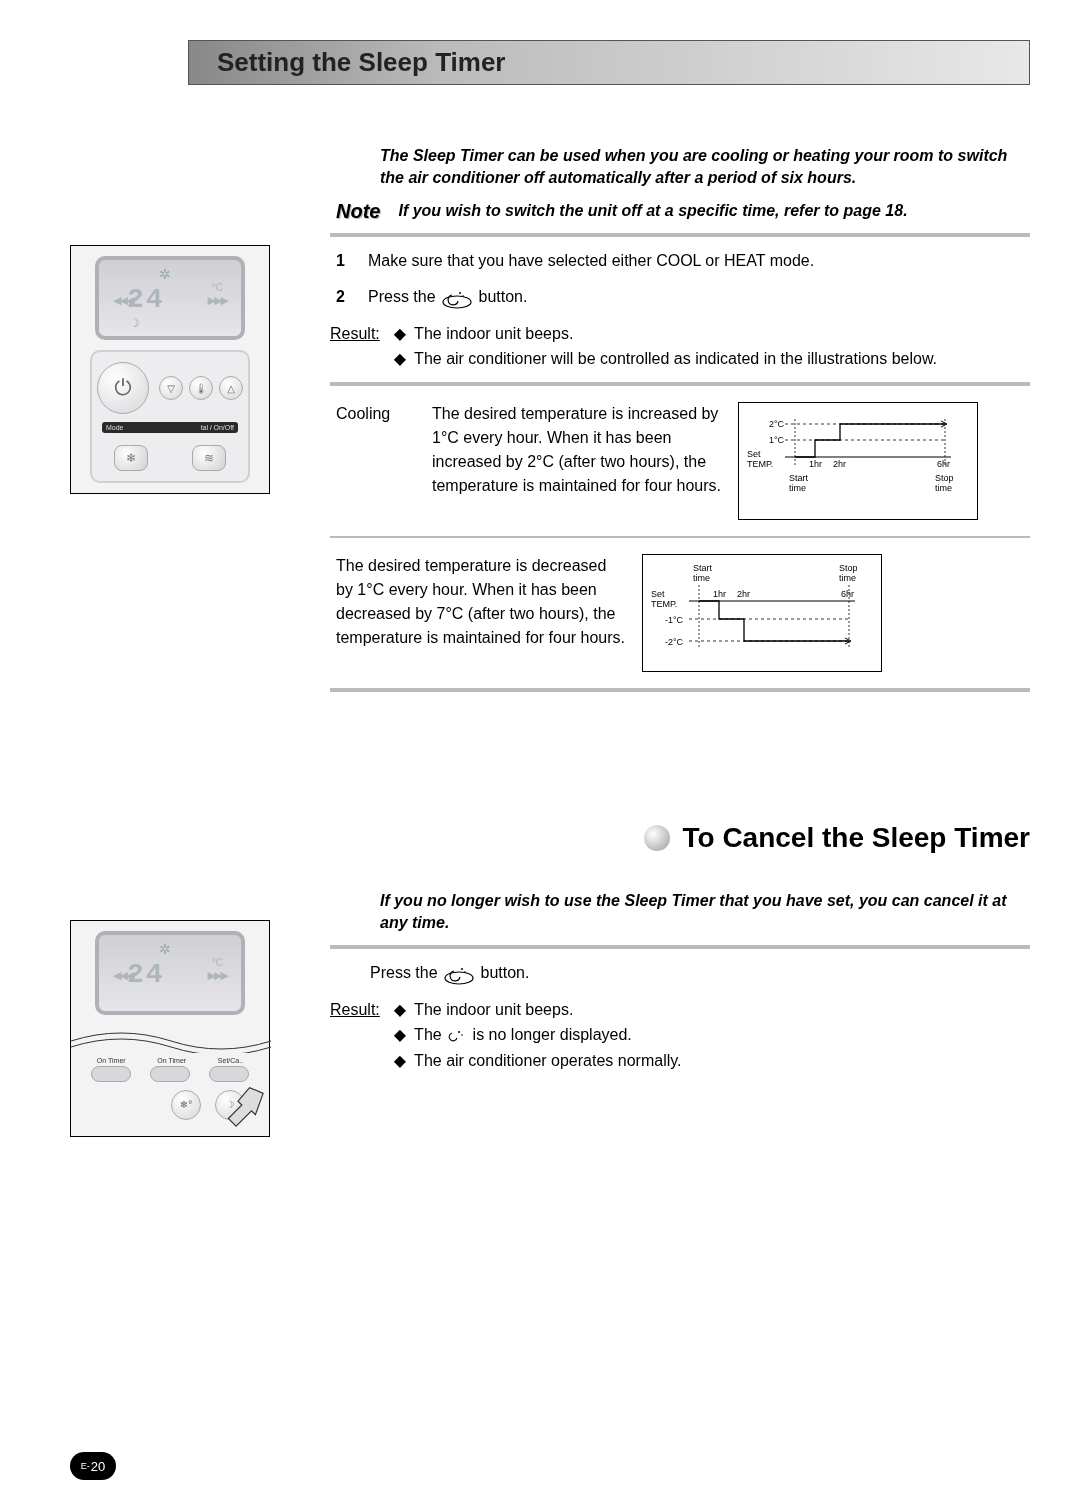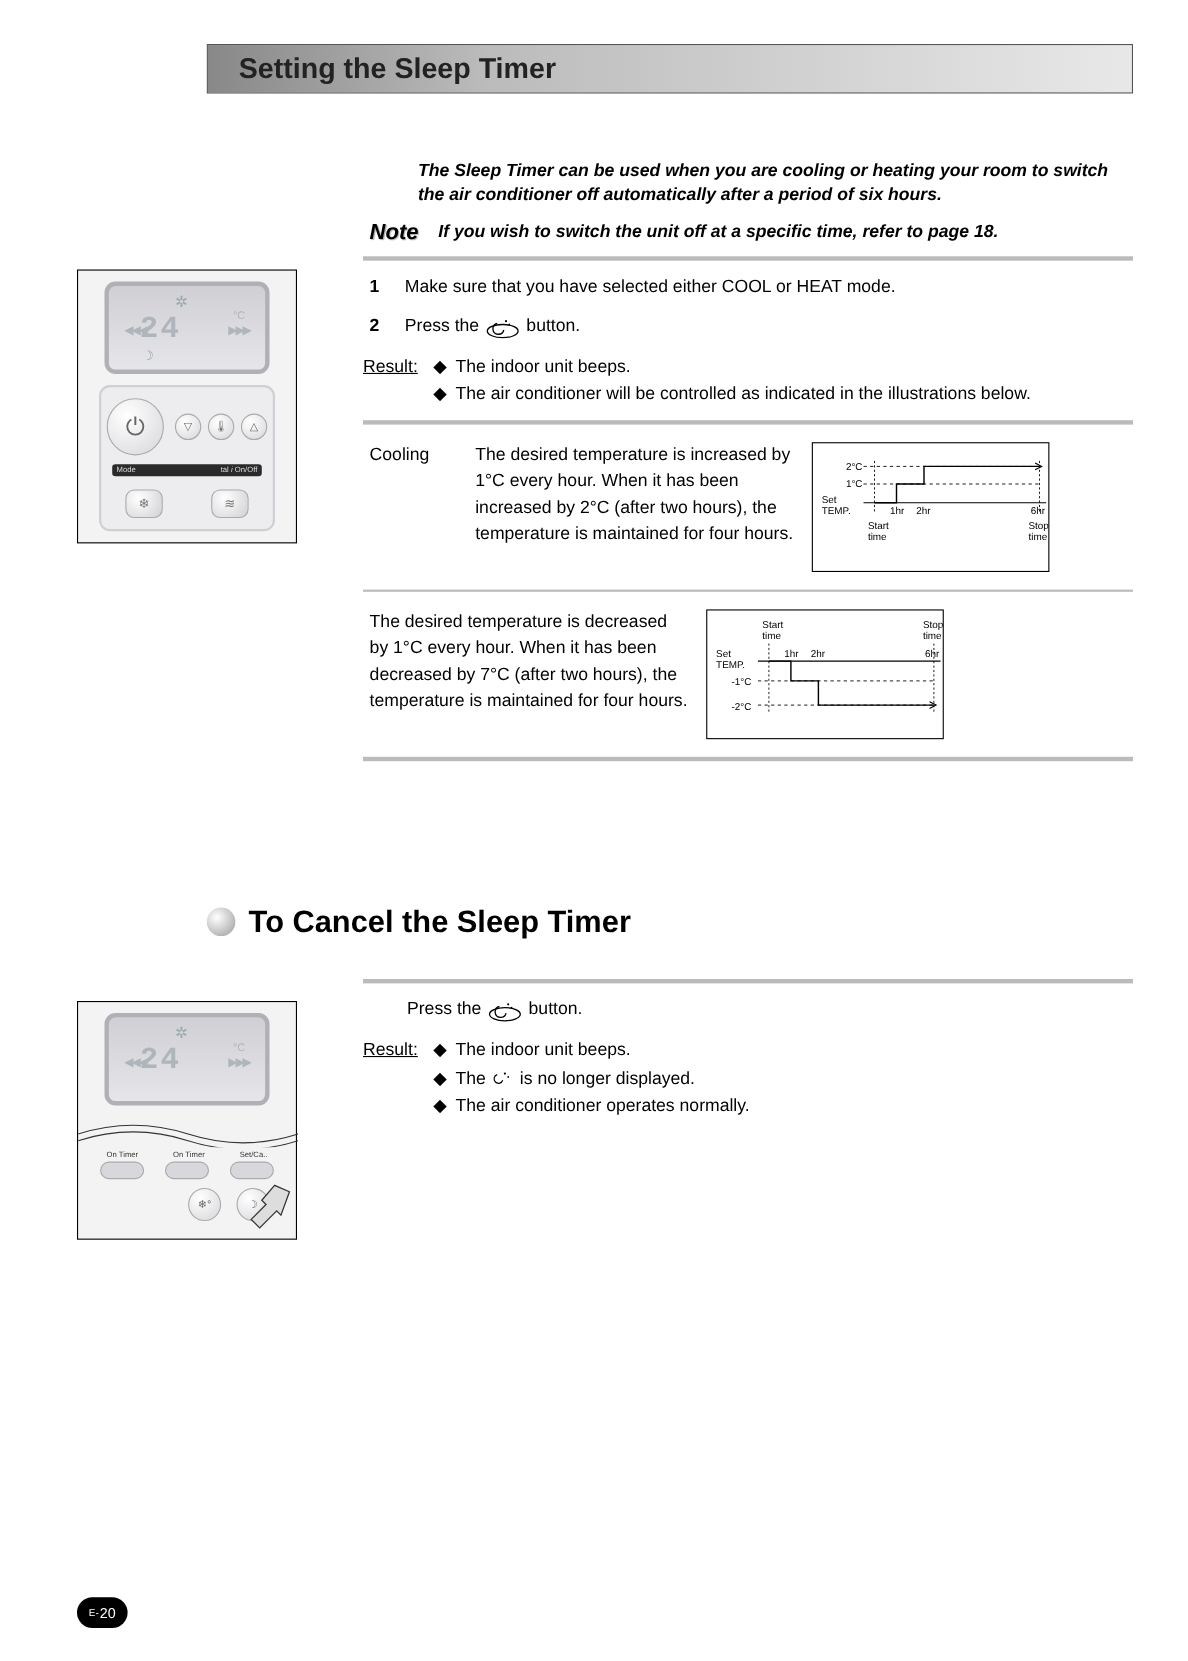--- a/index.html
+++ b/index.html
@@ -27,27 +27,27 @@
 
   .result-row { display: flex; gap: 14px; font-size: 16px; line-height: 1.6; margin-top: 10px; }
   .result-label { text-decoration: underline; }
   .result-list { flex: 1; }
   .bullet-line { display: flex; gap: 8px; }
   .bullet { }
 
   .mode-row { display: flex; gap: 16px; font-size: 16px; line-height: 1.5; margin: 16px 0 16px 6px; }
   .mode-label { width: 80px; }
   .mode-desc { width: 290px; }
-  .graph-box { width: 216px; border: 1.5px solid #000; padding: 6px 6px 2px 6px; font-size: 10px; position: relative; height: 118px; }
+  .graph-box { width: 240px; border: 1.5px solid #000; padding: 6px 6px 2px 6px; font-size: 10px; position: relative; height: 118px; }
 
   .sleep-icon { display:inline-block; vertical-align: middle; }
 
   .remote-img { width: 200px; border: 1px solid #000; background: #f3f3f3; position: relative; }
 
-  .sec2-title { margin-top: 120px; margin-bottom: 26px; display: flex; align-items: center; }
+  .sec2-title { margin-top: 120px; margin-bottom: 36px; display: flex; align-items: center; justify-content: flex-end; }
   .title-bullet { width: 26px; height: 26px; border-radius: 50%; background: radial-gradient(circle at 35% 35%, #fff, #999); margin-right: 12px; margin-left: 118px; }
   .sec2-title h2 { font-size: 28px; font-weight: bold; }
 
   .page-num { position: absolute; left: 70px; bottom: 30px; width: 46px; height: 28px; background: #000; color: #fff; border-radius: 14px; display: flex; align-items: center; justify-content: center; font-size: 13px; }
   .page-num .e { font-size: 9px; margin-right: 1px; }
 
   .screen { margin: 10px auto 8px auto; width: 150px; height: 84px; background: linear-gradient(#cfcfd4,#e6e6ea); border: 4px solid #b0b0b6; border-radius: 10px; position: relative; }
   .screen .sf { position:absolute; top:6px; left:60px; color:#9aa; font-size:14px;}
   .screen .temp { position:absolute; top:24px; left:28px; font-family:'Courier New', monospace; font-size:28px; color:#aeb6bb; letter-spacing:2px; font-weight:bold; }
   .screen .c { position:absolute; top:22px; right:18px; font-size:10px; color:#aeb6bb; }
@@ -255,20 +255,21 @@
           <div class="sm-btn" style="width:30px;height:30px;">❄°</div>
           <div class="sm-btn" style="width:30px;height:30px;">☽</div>
         </div>
         <svg class="finger" viewBox="0 0 60 60">
           <path d="M42 12 L30 26 L34 30 L20 44 L28 52 L44 36 L48 40 L56 18 Z" fill="#ddd" stroke="#333" stroke-width="1.2"></path>
         </svg>
       </div>
     </div>
 
     <div class="text-col">
+      <p class="intro" style="margin-left:50px;">If you no longer wish to use the Sleep Timer that you have set, you can cancel it at any time.</p>
       <hr class="rule">
 
       <div class="step" style="margin-left:40px;">
         <span class="body">
           <span>Press the</span>
           <span class="sleep-icon">
             <svg width="34" height="22">
                 <ellipse cx="17" cy="15" rx="14" ry="6" fill="none" stroke="#000" stroke-width="1.2"></ellipse>
                 <path d="M12 8 a5 5 0 1 0 6 6" fill="none" stroke="#000" stroke-width="1.2"></path>
                 <circle cx="20" cy="6" r="1" fill="#000"></circle>

